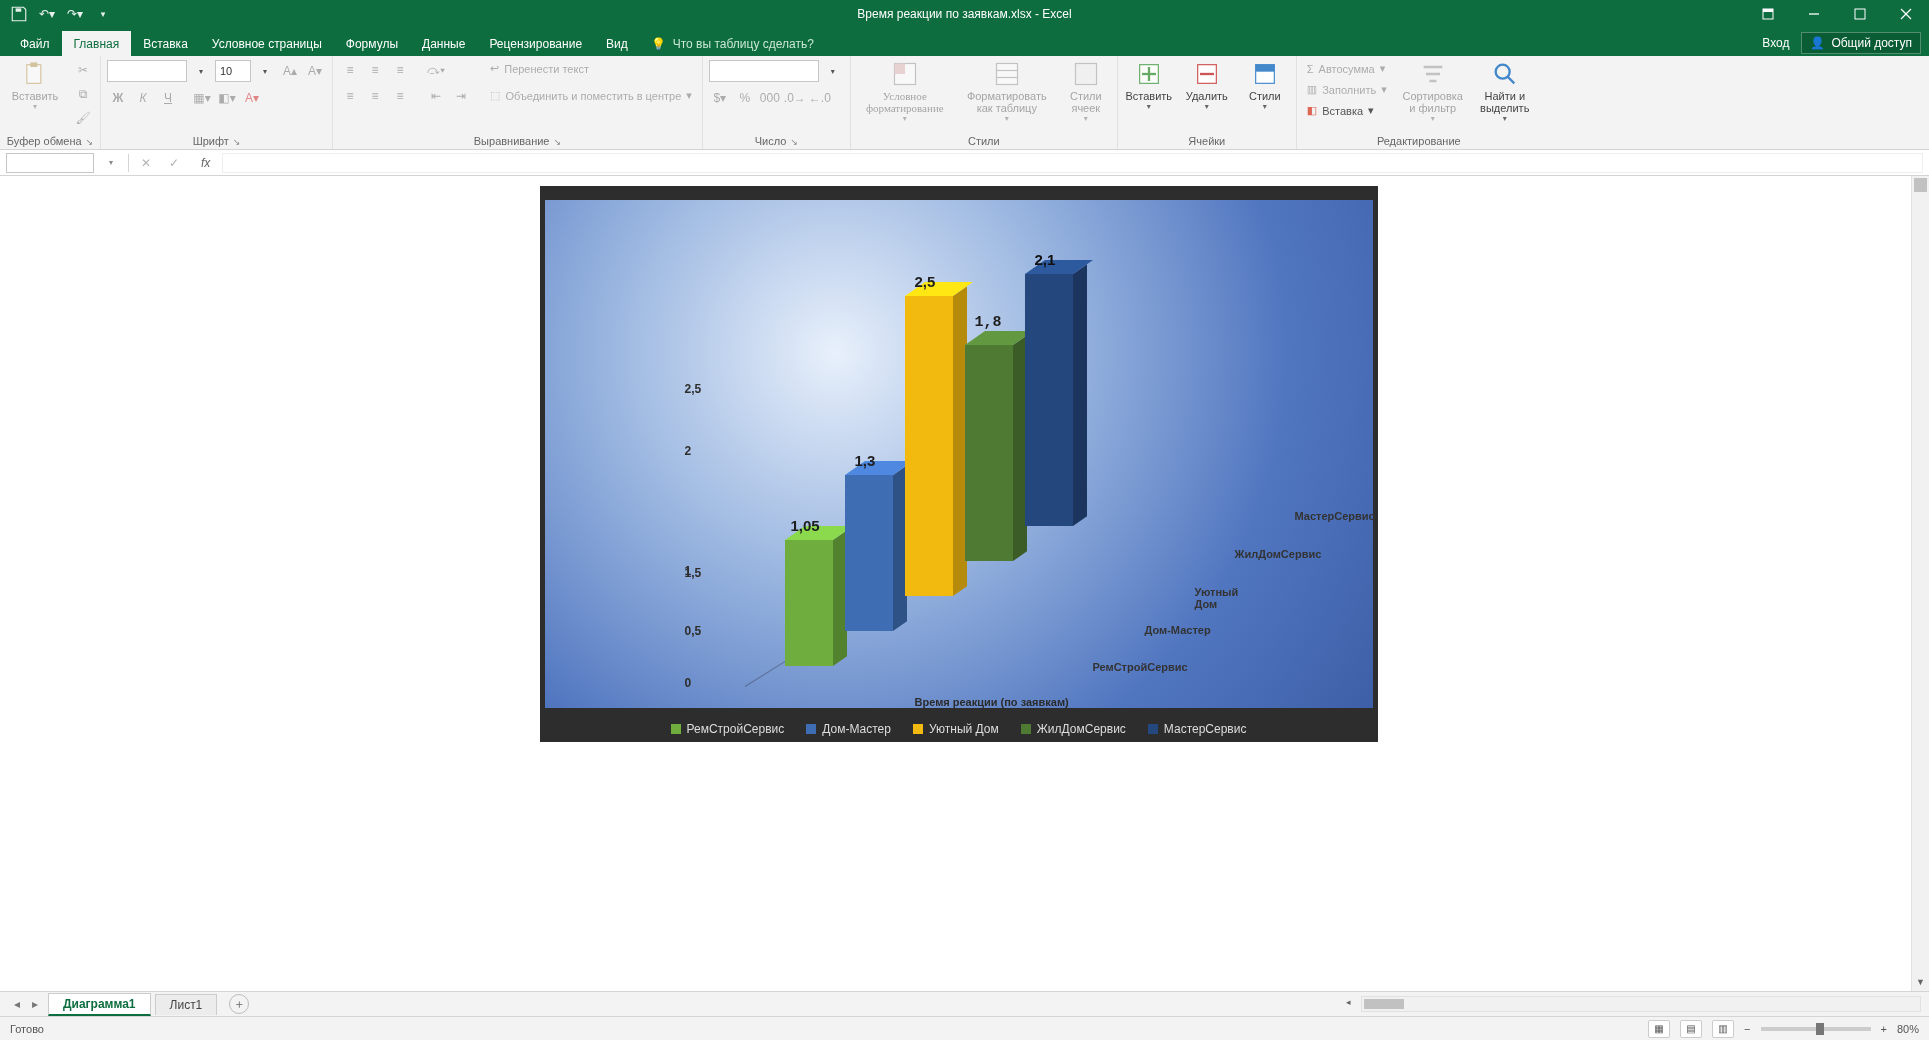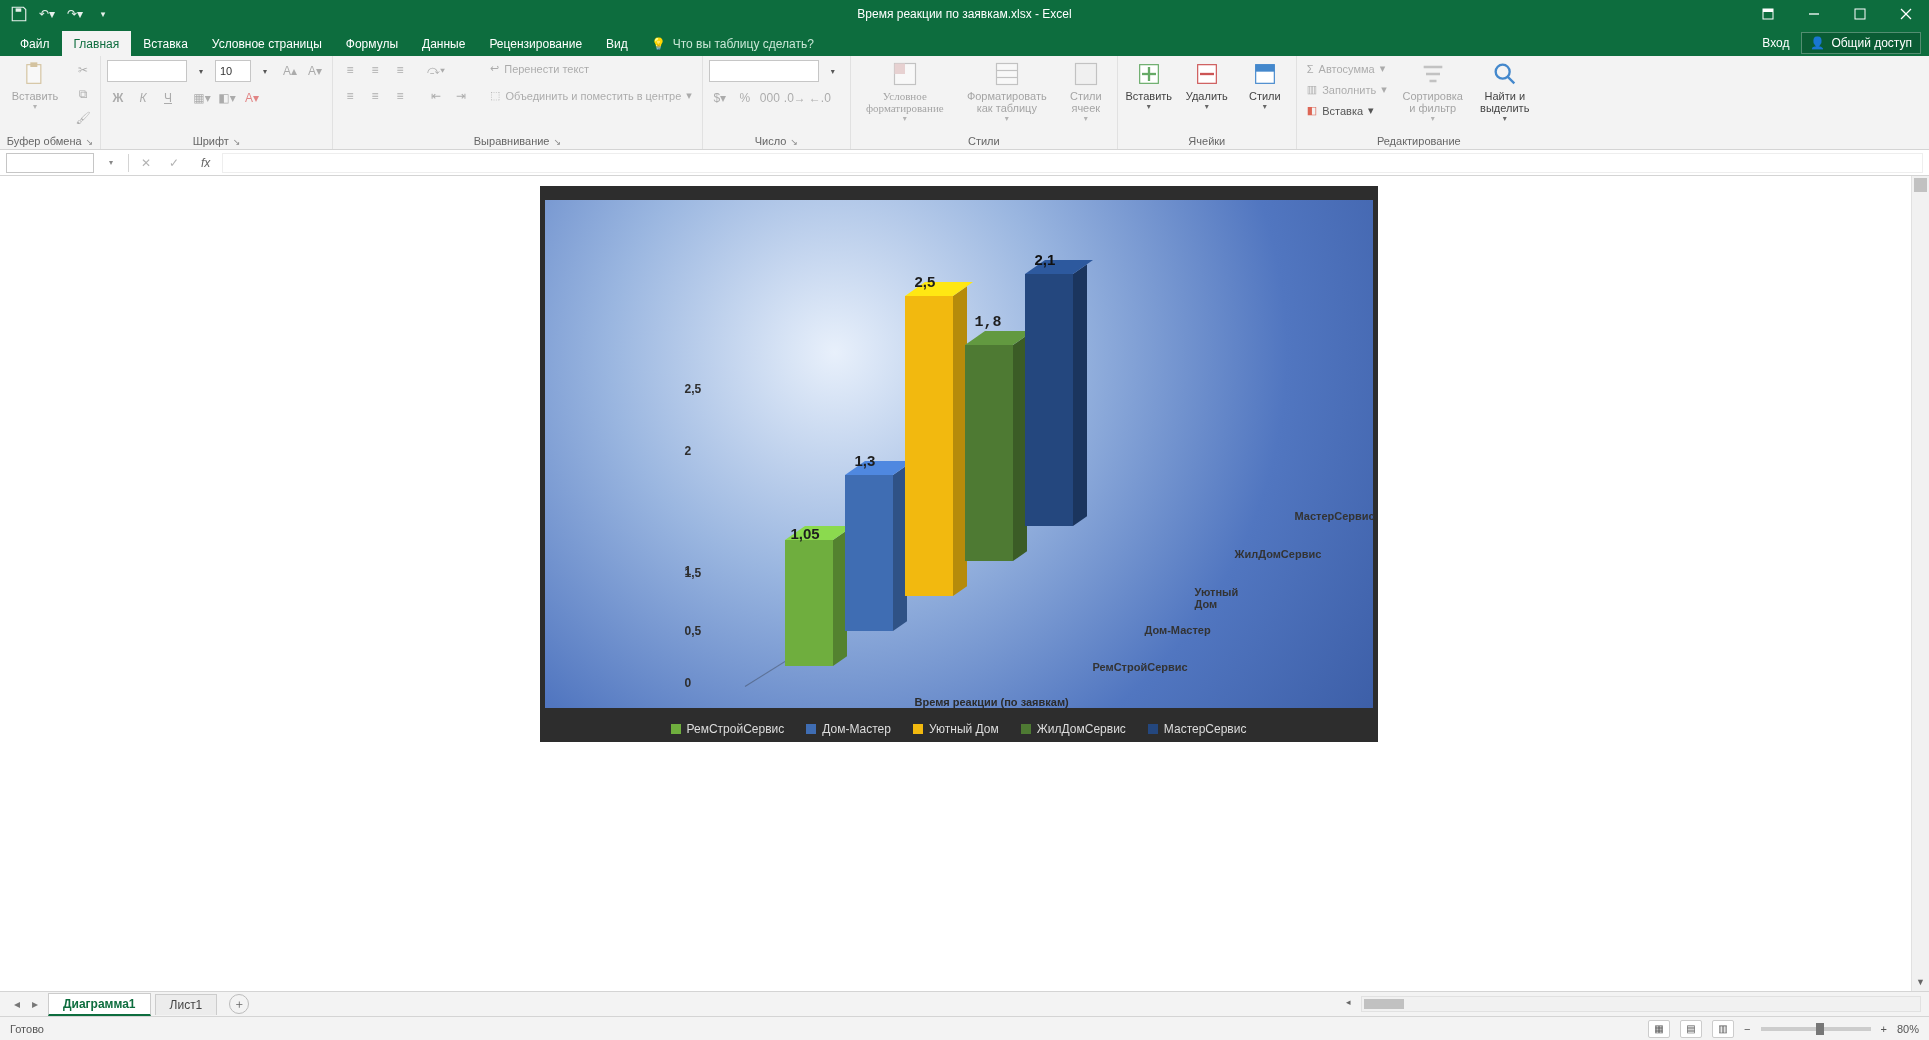--- a/index.html
+++ b/index.html
@@ -365,21 +365,21 @@
         <span class="xcat" style="left:610px; top:294px;">МастерСервис</span>
 
         <div class="floorline" style="left:60px; top:470px; width:380px; transform:rotate(-32deg);"></div>
 
         <span class="xaxisTitle" style="left:230px; top:480px;">Время реакции (по заявкам)</span>
 
         <div class="col3d" style="left:100px; bottom:20px;">
           <div class="front" style="height:126px; background:#6fae3e;"></div>
           <div class="side" style="height:126px; background:#6fae3e;"></div>
           <div class="top" style="bottom:126px; background:#6fae3e;"></div>
-          <span class="dlabel" style="left:6px; bottom:124px;">1,05</span>
+          <span class="dlabel" style="left:6px; bottom:132px;">1,05</span>
         </div>
         <div class="col3d" style="left:160px; bottom:55px;">
           <div class="front" style="height:156px; background:#3f6db3;"></div>
           <div class="side" style="height:156px; background:#3f6db3;"></div>
           <div class="top" style="bottom:156px; background:#3f6db3;"></div>
           <span class="dlabel" style="left:10px; bottom:162px;">1,3</span>
         </div>
         <div class="col3d" style="left:220px; bottom:90px;">
           <div class="front" style="height:300px; background:#f2b90f;"></div>
           <div class="side" style="height:300px; background:#f2b90f;"></div>

